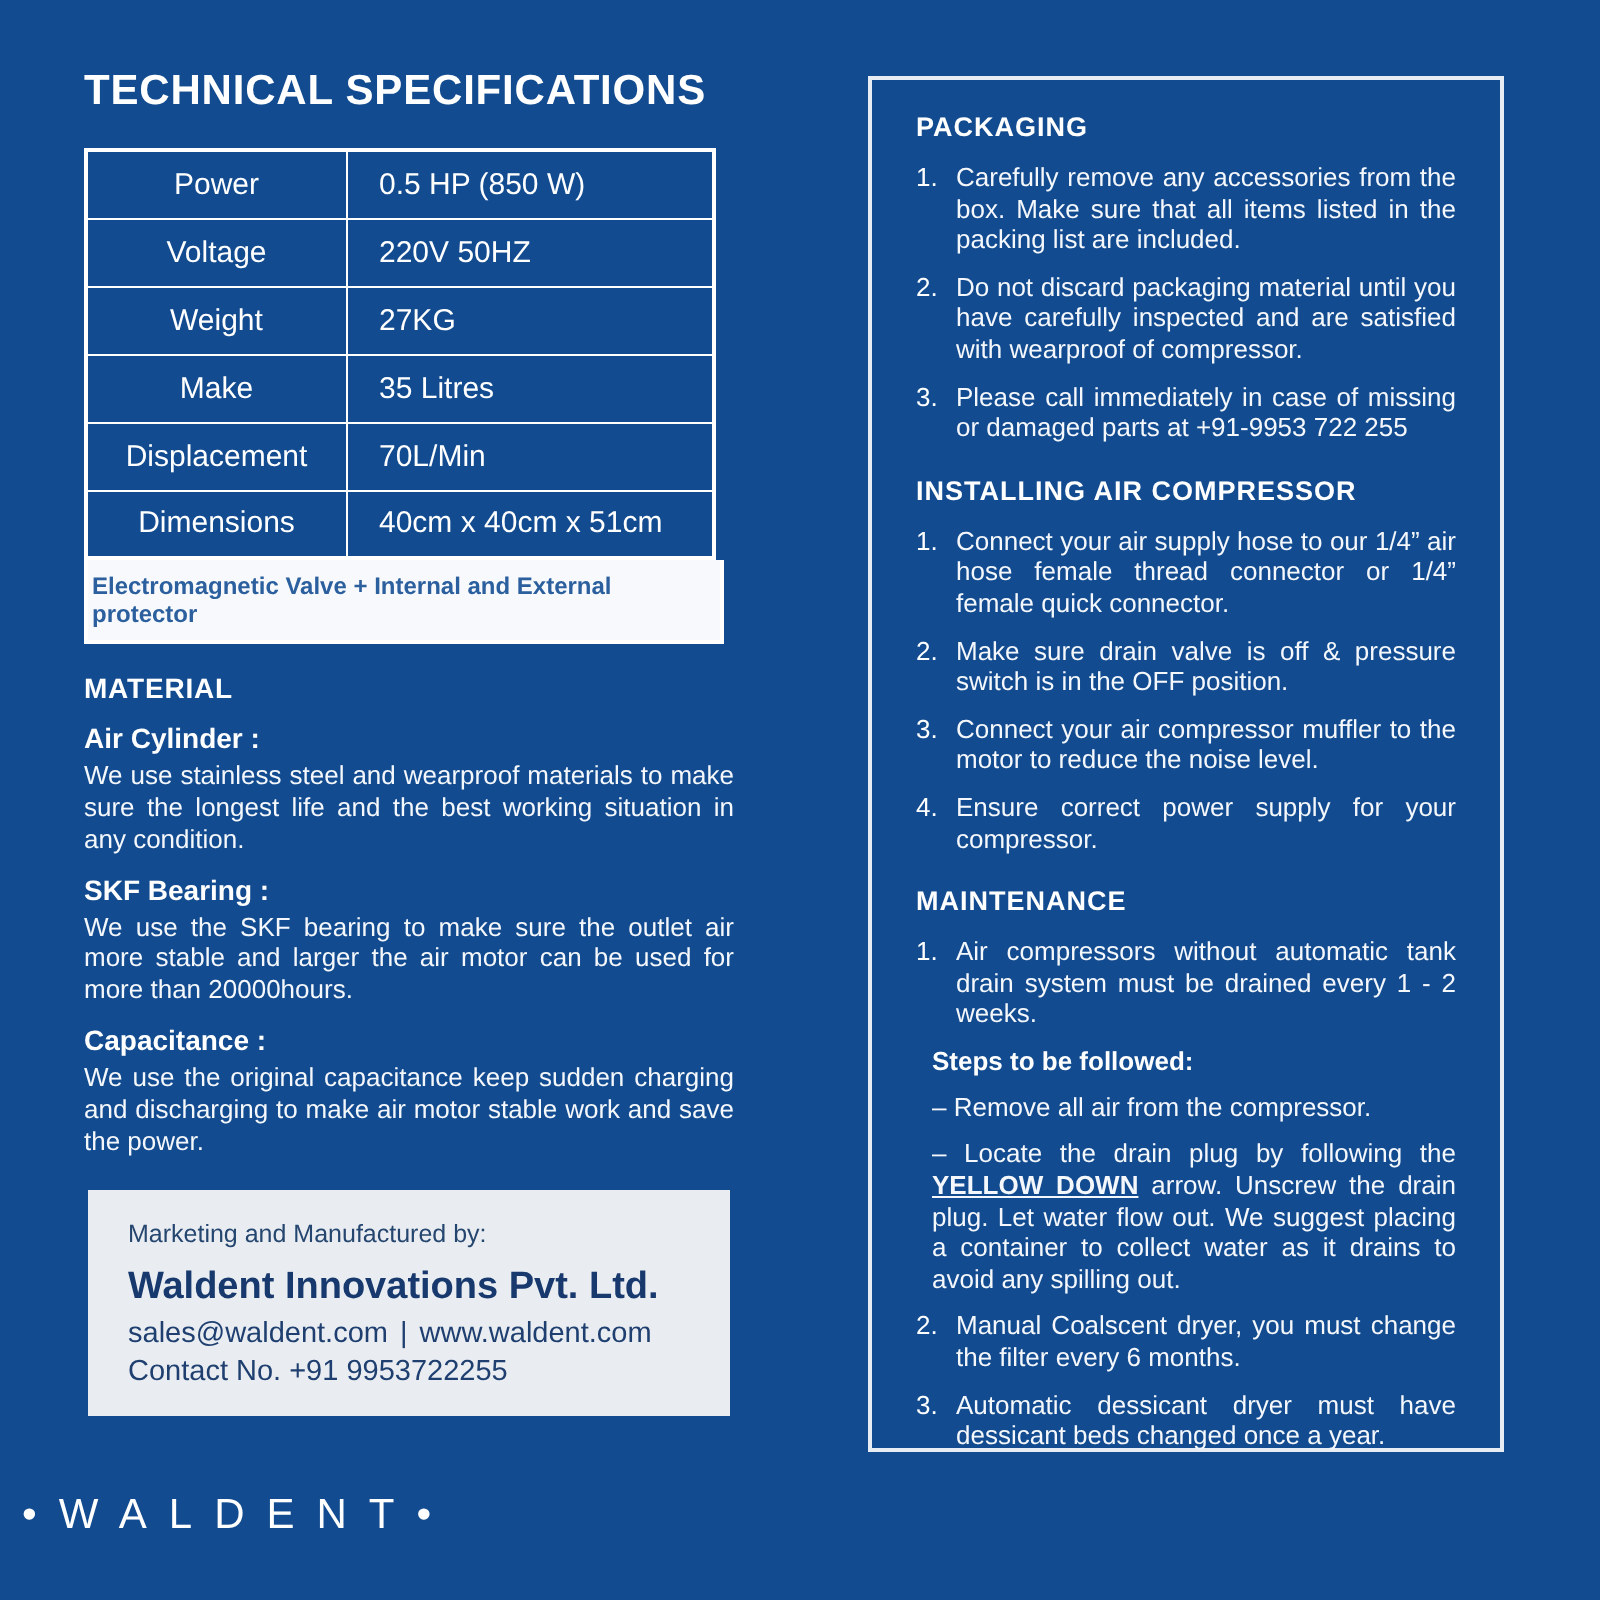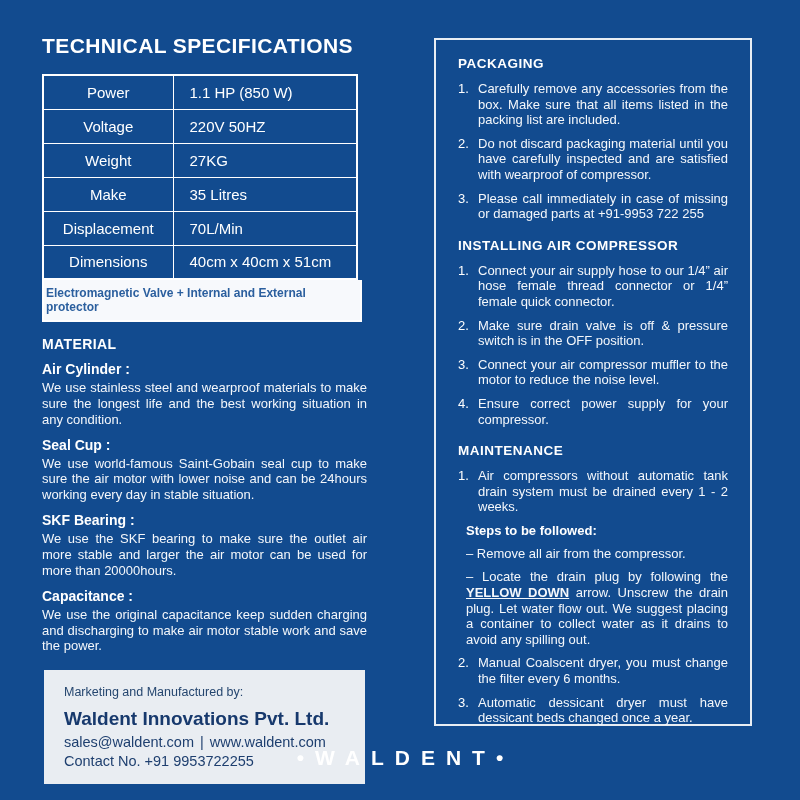--- a/index.html
+++ b/index.html
@@ -116,40 +116,39 @@
     margin-bottom: 8px;
   }
   .step-bold { font-weight: bold; text-decoration: underline; }
 
   
   .brand-mark {
     position: absolute;
     left: 0;
     right: 0;
     top: 746px;
-    text-align: center;
     font-size: 21px;
-    font-weight: bold;
+    font-weight: normal;
     letter-spacing: 11px;
     text-indent: 11px;
     color: #ffffff;
   }
 </style>
 </head>
 <body>
 
 <div class="left-col">
 
   <div class="page-title">TECHNICAL SPECIFICATIONS</div>
 
   <table class="spec-table">
     <tbody>
       <tr>
         <td class="spec-label">Power</td>
-        <td class="spec-value">1.1 HP (850 W)</td>
+        <td class="spec-value">0.5 HP (850 W)</td>
       </tr>
       <tr>
         <td class="spec-label">Voltage</td>
         <td class="spec-value">220V 50HZ</td>
       </tr>
       <tr>
         <td class="spec-label">Weight</td>
         <td class="spec-value">27KG</td>
       </tr>
       <tr>
@@ -167,24 +166,20 @@
     </tbody>
   </table>
 
   <div class="spec-footer">Electromagnetic Valve + Internal and External protector</div>
 
   <div class="material-heading">MATERIAL</div>
 
   <div>
     <div class="mat-section-heading">Air Cylinder :</div>
     <div class="mat-section-body">We use stainless steel and wearproof materials to make sure the longest life and the best working situation in any condition.</div>
-  </div>
-  <div>
-    <div class="mat-section-heading">Seal Cup :</div>
-    <div class="mat-section-body">We use world-famous Saint-Gobain seal cup to make sure the air motor with lower noise and can be 24hours working every day in stable situation.</div>
   </div>
   <div>
     <div class="mat-section-heading">SKF Bearing :</div>
     <div class="mat-section-body">We use the SKF bearing to make sure the outlet air more stable and larger the air motor can be used for more than 20000hours.</div>
   </div>
   <div>
     <div class="mat-section-heading">Capacitance :</div>
     <div class="mat-section-body">We use the original capacitance keep sudden charging and discharging to make air motor stable work and save the power.</div>
   </div>
 

